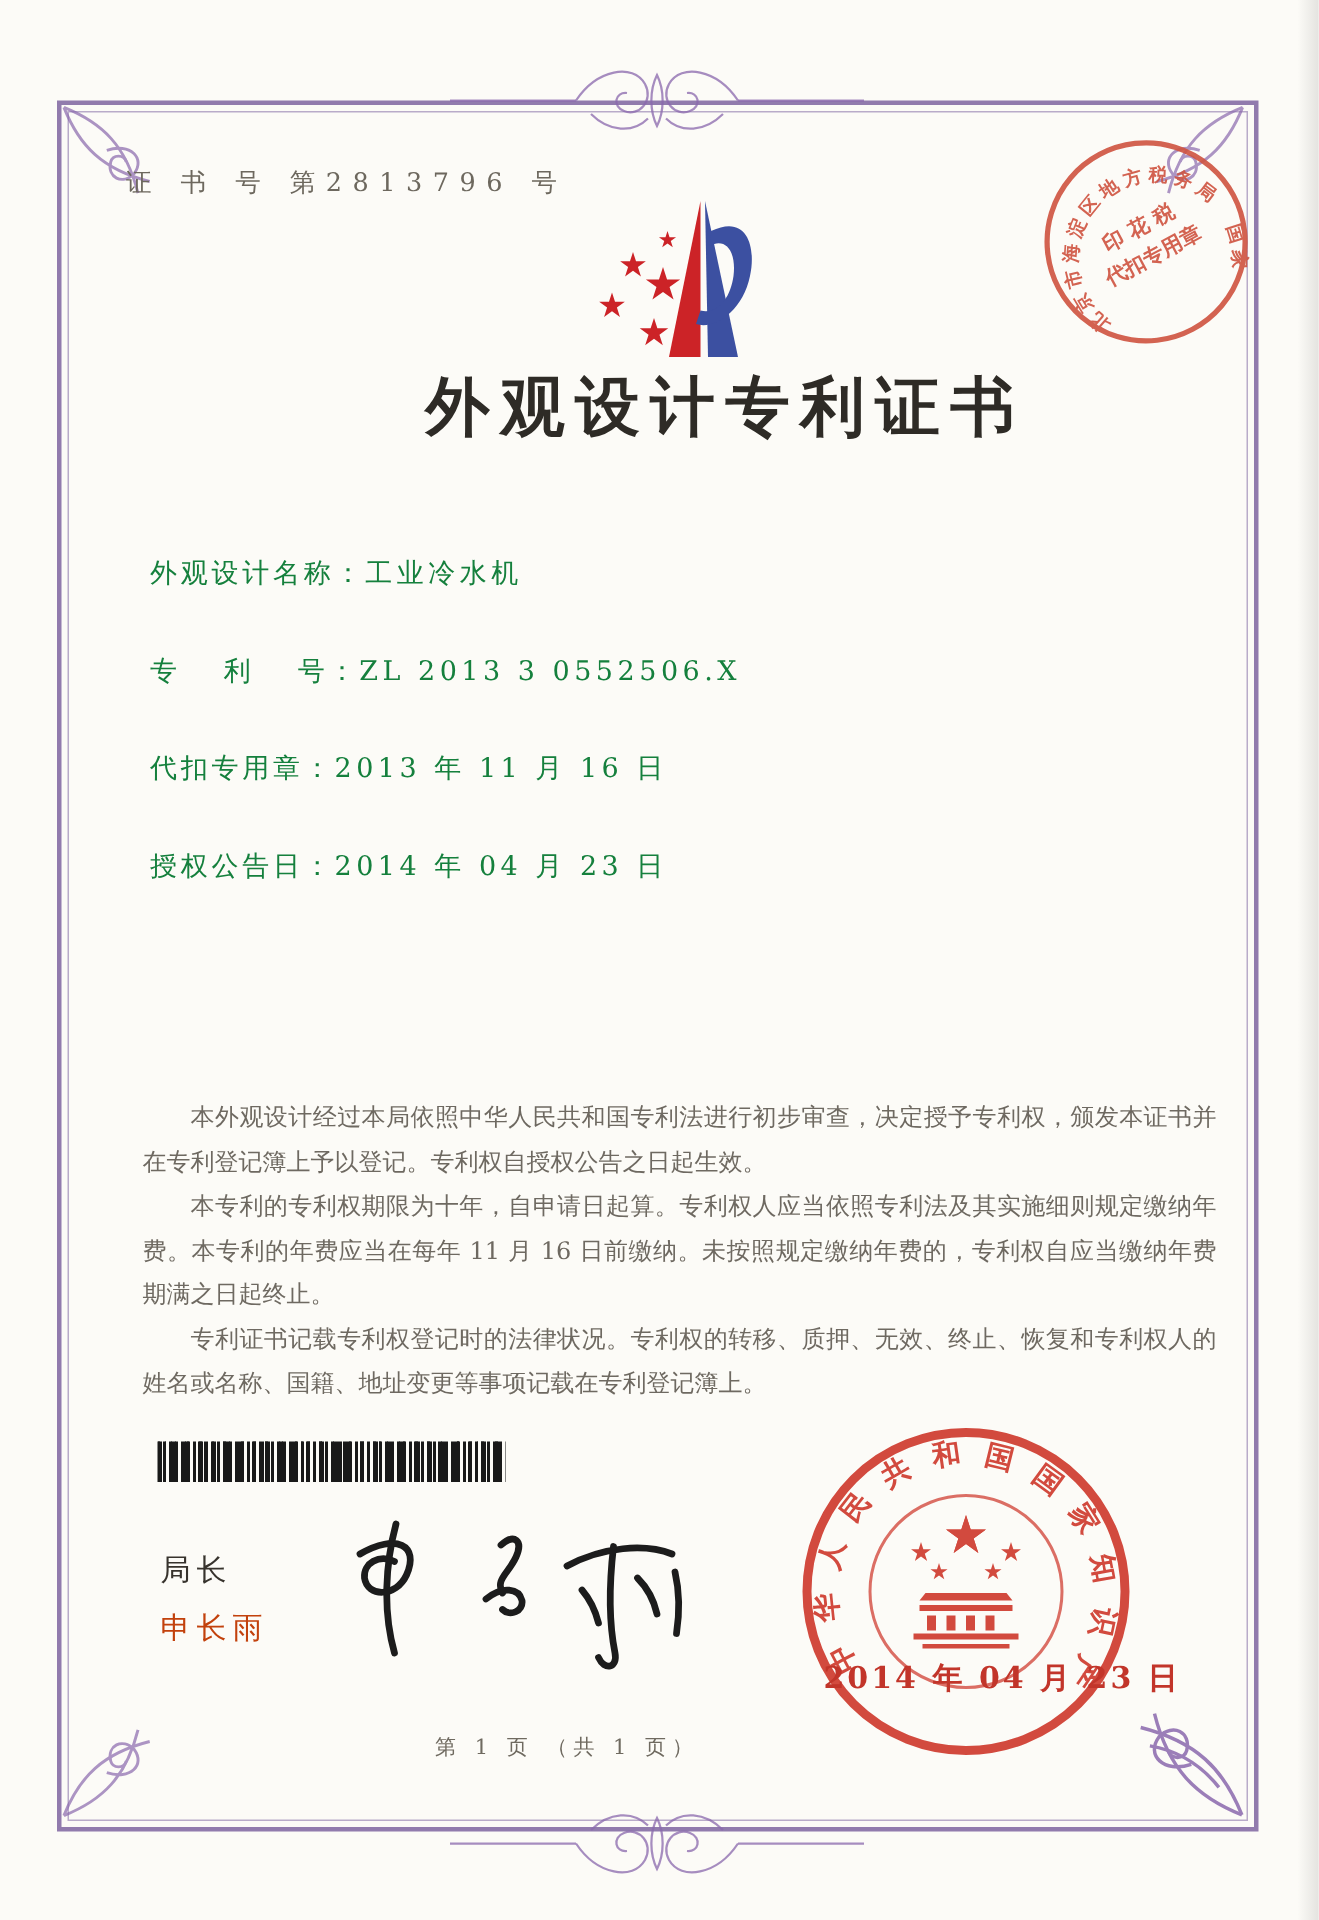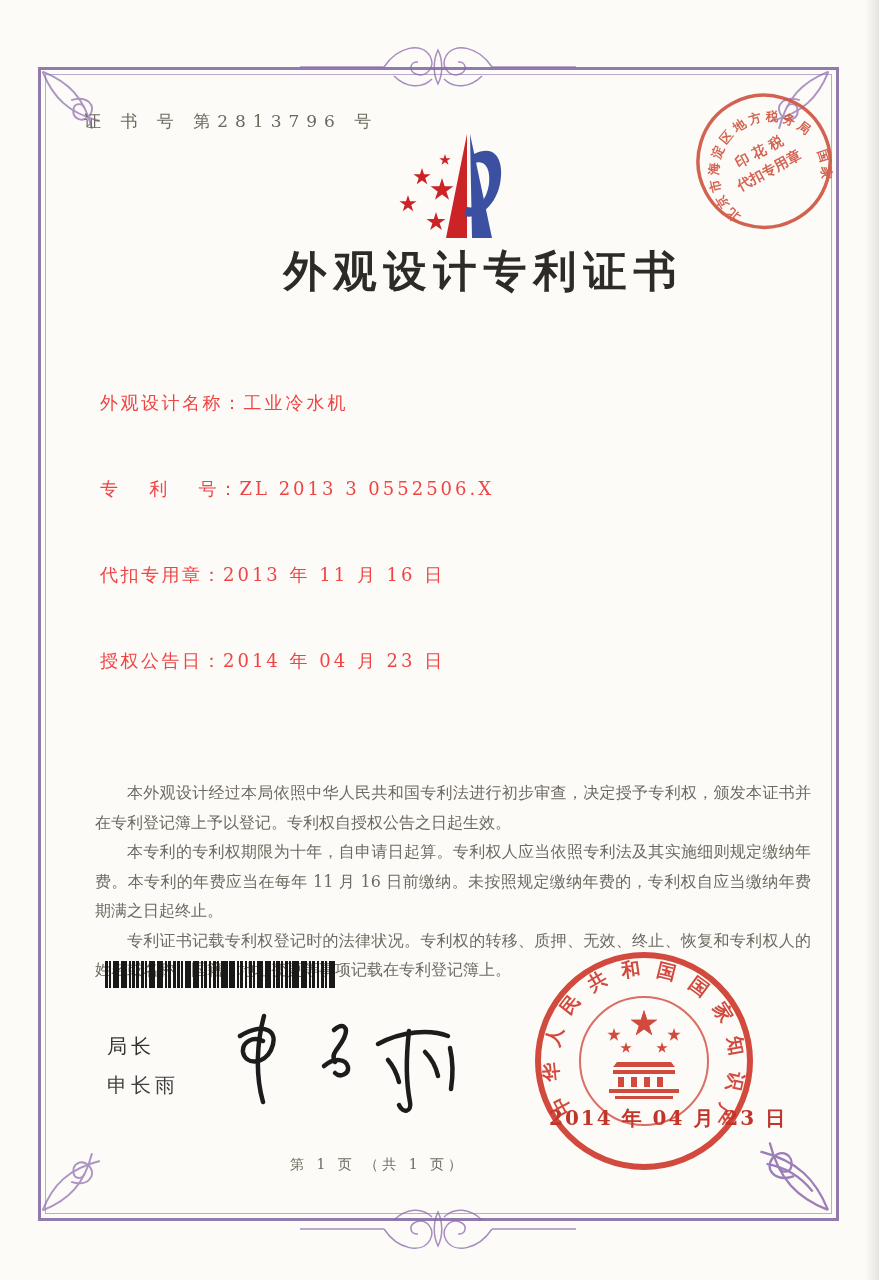--- a/index.html
+++ b/index.html
@@ -16,44 +16,44 @@
   .ornament svg{display:block;}
   
   .cert-no{position:absolute;left:84px;top:110px;font-size:17px;letter-spacing:7px;color:#6d685e;}
   .logo{position:absolute;left:366px;top:128px;}
   .title{position:absolute;left:0;top:243px;width:100%;text-align:center;
          font-size:43px;font-weight:bold;letter-spacing:7px;color:#2e2b26;padding-left:44px;}
   
   .tax-stamp{position:absolute;left:680px;top:76px;transform:rotate(-28deg);opacity:0.9;}
   
   .fields{position:absolute;left:100px;top:370px;width:640px;}
-  .field-row{height:65px;font-size:18px;letter-spacing:2.5px;color:#ef4444;white-space:nowrap;margin-top:21px;}
+  .field-row{height:65px;font-size:18px;letter-spacing:2.5px;color:#15803d;white-space:nowrap;}
   .field-row .val{letter-spacing:3px;}
   
   .paragraphs{position:absolute;left:95px;top:730px;width:716px;font-size:16px;
          line-height:29.5px;text-align:justify;color:#565047;}
   .paragraphs p{margin:0;text-indent:2em;}
   
   .barcode{position:absolute;left:105px;top:961px;width:232px;height:27px;
       background-image:
         repeating-linear-gradient(90deg,#191919 0 2px,transparent 2px 4px),
         repeating-linear-gradient(90deg,#191919 0 3px,transparent 3px 9px),
         repeating-linear-gradient(90deg,transparent 0 5px,#191919 5px 6px,transparent 6px 13px);}
   
   .signer-title{position:absolute;left:107px;top:1033px;font-size:20px;letter-spacing:4px;color:#37332d;}
-  .signer-name{position:absolute;left:107px;top:1072px;font-size:20px;letter-spacing:4px;color:#404040;}
+  .signer-name{position:absolute;left:107px;top:1072px;font-size:20px;letter-spacing:4px;color:#c2410c;}
   .signature{position:absolute;left:212px;top:1002px;}
   
   .office-seal{position:absolute;left:525px;top:942px;opacity:0.92;}
   .seal-date{position:absolute;left:549px;top:1105px;font-size:20px;letter-spacing:2px;
         color:#c2352a;font-weight:bold;z-index:5;}
   
   .page-footer{position:absolute;left:290px;top:1156px;width:250px;text-align:left;
         font-size:14px;letter-spacing:4px;color:#6f6a60;}
-  .faint{opacity:0.85;margin-top:48px;}
+  .faint{opacity:0.85;}
 </style>
 </head>
 <body>
 
 <div class="page">
 
   <div class="frame-outer">
     <div class="frame-inner"></div>
   </div>
 

